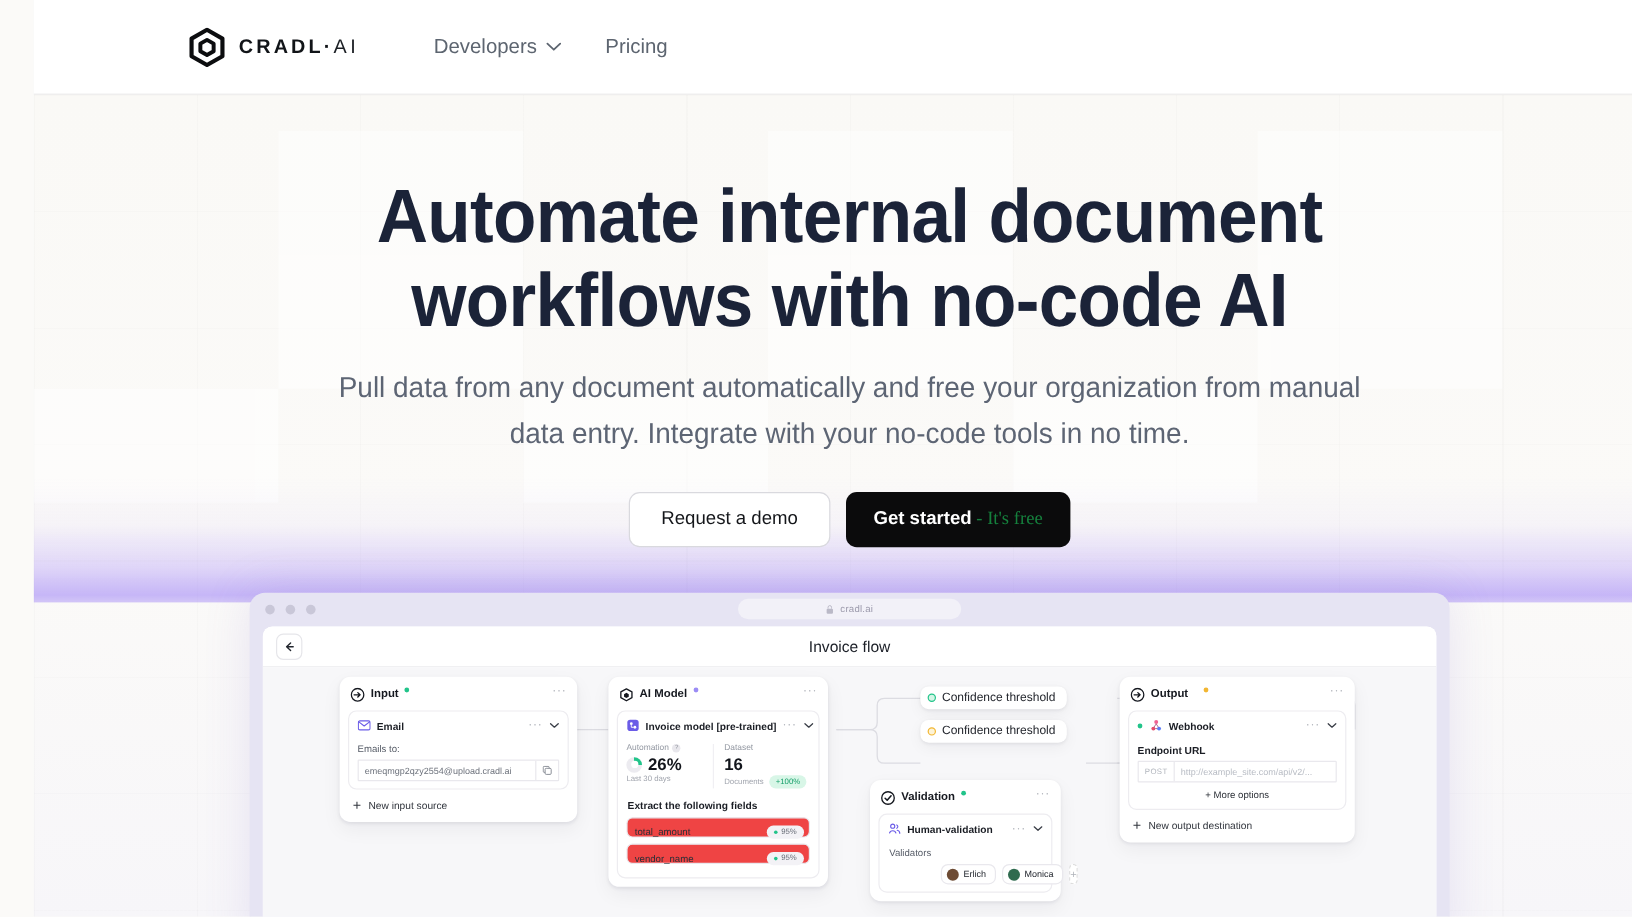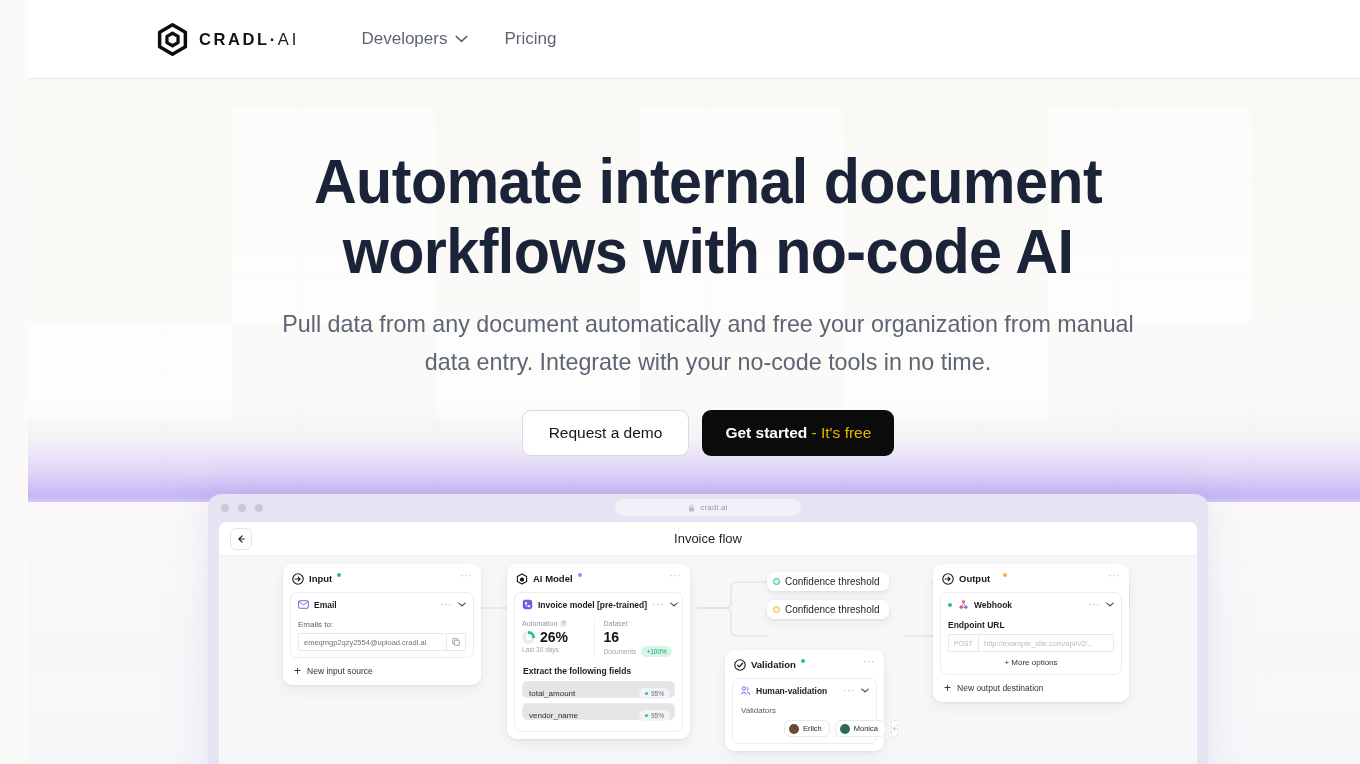--- a/index.html
+++ b/index.html
@@ -94,21 +94,21 @@
     border-radius: 9px; padding: 13px 26px;
     font-size: 15.5px; color: #14161a; cursor: pointer;
     white-space: nowrap;
   }
   .btn-started {
     background: #0b0b0c; border: none;
     border-radius: 9px; padding: 14px 23px;
     font-size: 15.5px; color: #ffffff; cursor: pointer;
     white-space: nowrap; font-weight: 600;
   }
-  .btn-started .free { color: #eab308; font-weight: 400; }
+  .btn-started .free { color: #15803d; font-weight: 400; font-family: Liberation Serif, serif; }
 
   
   .browser {
     position: absolute; left: 180px; top: 494px;
     width: 1000px; height: 300px;
     background: #e6e4f3;
     border-radius: 13px 13px 0 0;
     box-shadow: 0 -2px 40px rgba(120,100,200,0.14);
     z-index: 12; overflow: hidden;
   }
@@ -232,21 +232,21 @@
   .donut::after { content:""; position:absolute; inset:3.5px; border-radius:50%; background:#fff; }
   .stat-num { font-size: 14px; font-weight: 700; color: #12151b; line-height: 14px; }
   .stat-sub { font-size: 6.5px; color: #a0a4ad; display:flex; align-items:center; gap:5px; }
   .pill-green {
     background: #d8f6e7; color: #17a06b; font-size: 6.5px;
     border-radius: 7px; padding: 2px 5px; white-space: nowrap;
   }
   .sec-title { font-size: 8.5px; font-weight: 700; color: #1a1d24; padding: 7px 1px 5px 1px; }
   .fieldrow {
     border: 1px solid #e9e8ed; border-radius: 5px; height: 17px; margin-bottom: 5px;
-    display: flex; align-items: center; padding: 8px 4px 0 6px; background: #e5e5e5;
+    display: flex; align-items: center; padding: 8px 4px 0 6px; background: #ef4444;
   }
   .fieldrow .fname { font-size: 8px; color: #2a2e36; }
   .badge-pct {
     margin-left: auto; background: #f3f2f6; border-radius: 7px;
     font-size: 6.5px; color: #6a6f79; padding: 2px 6px;
     display: flex; align-items: center; gap: 3px; white-space: nowrap;
   }
   .mini-dot { width: 3px; height: 3px; border-radius: 50%; background: #22c48a; flex: none; }
 
   

